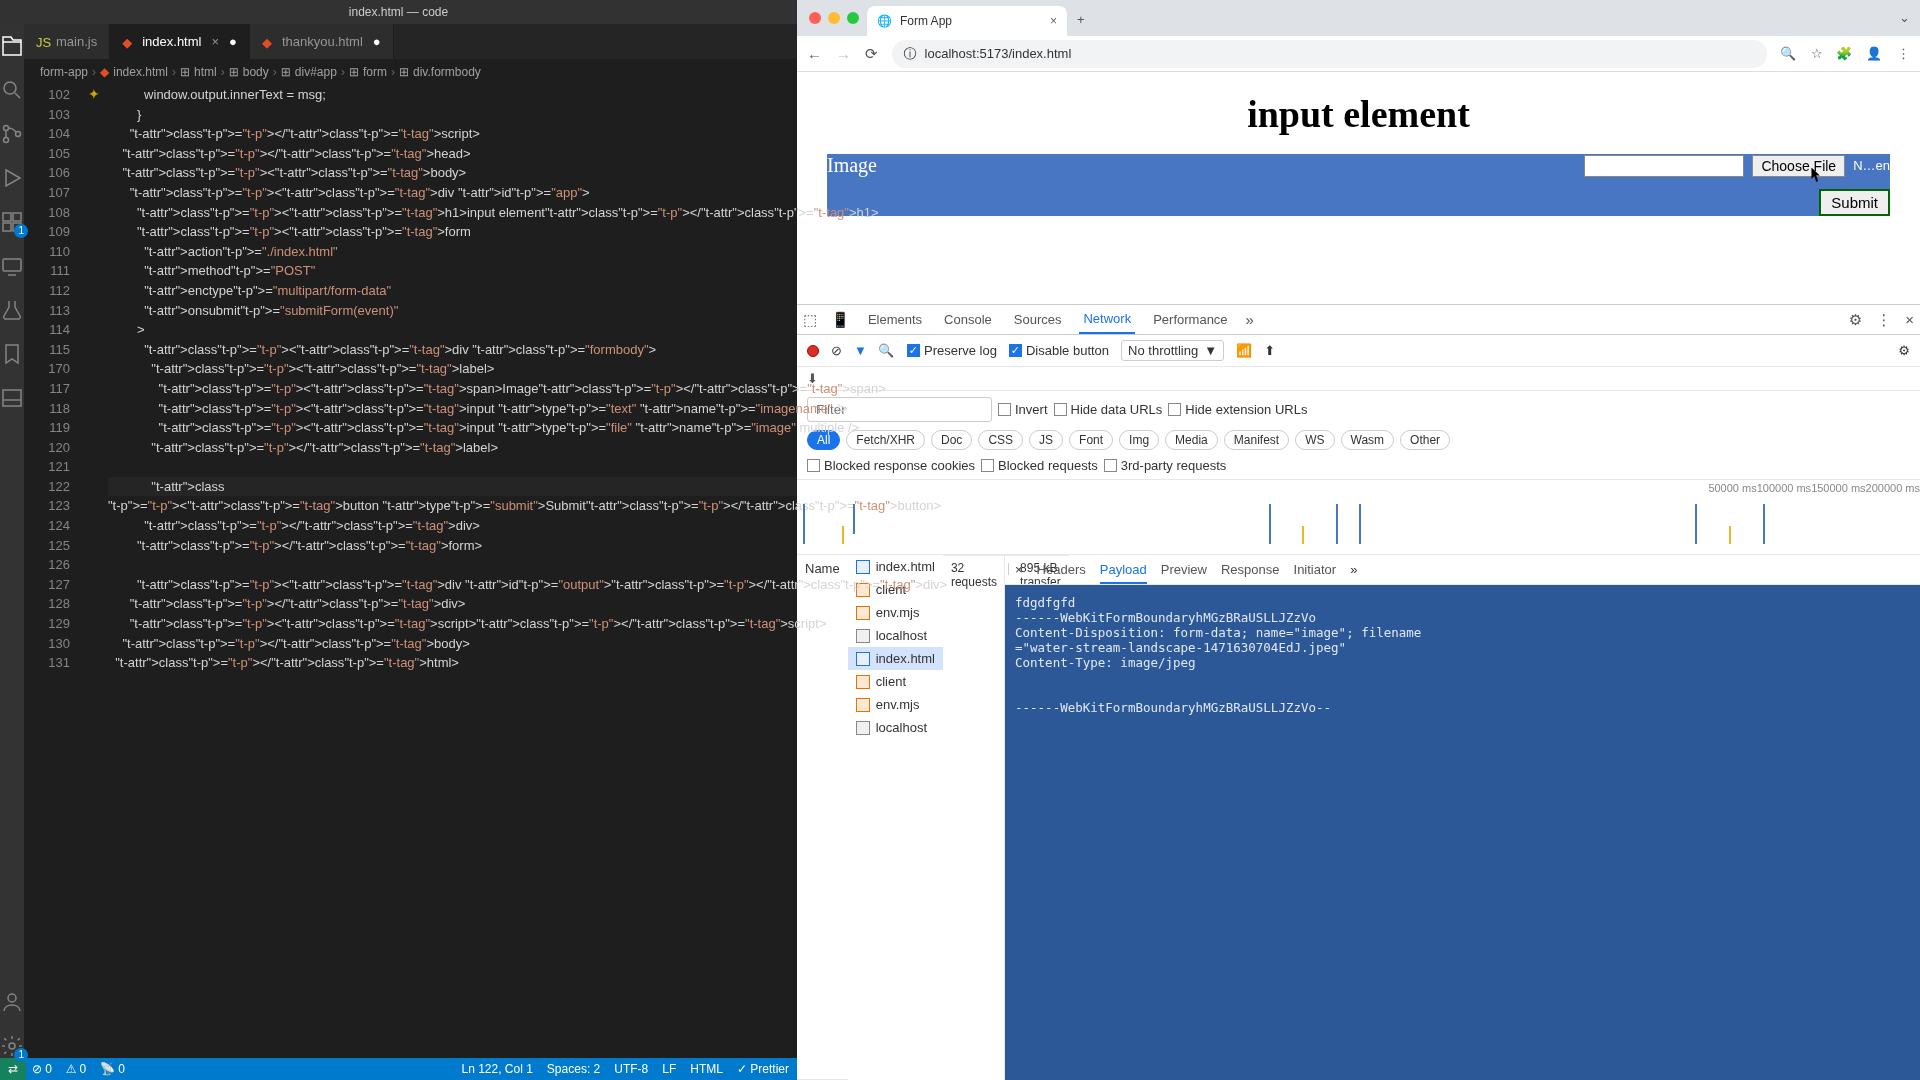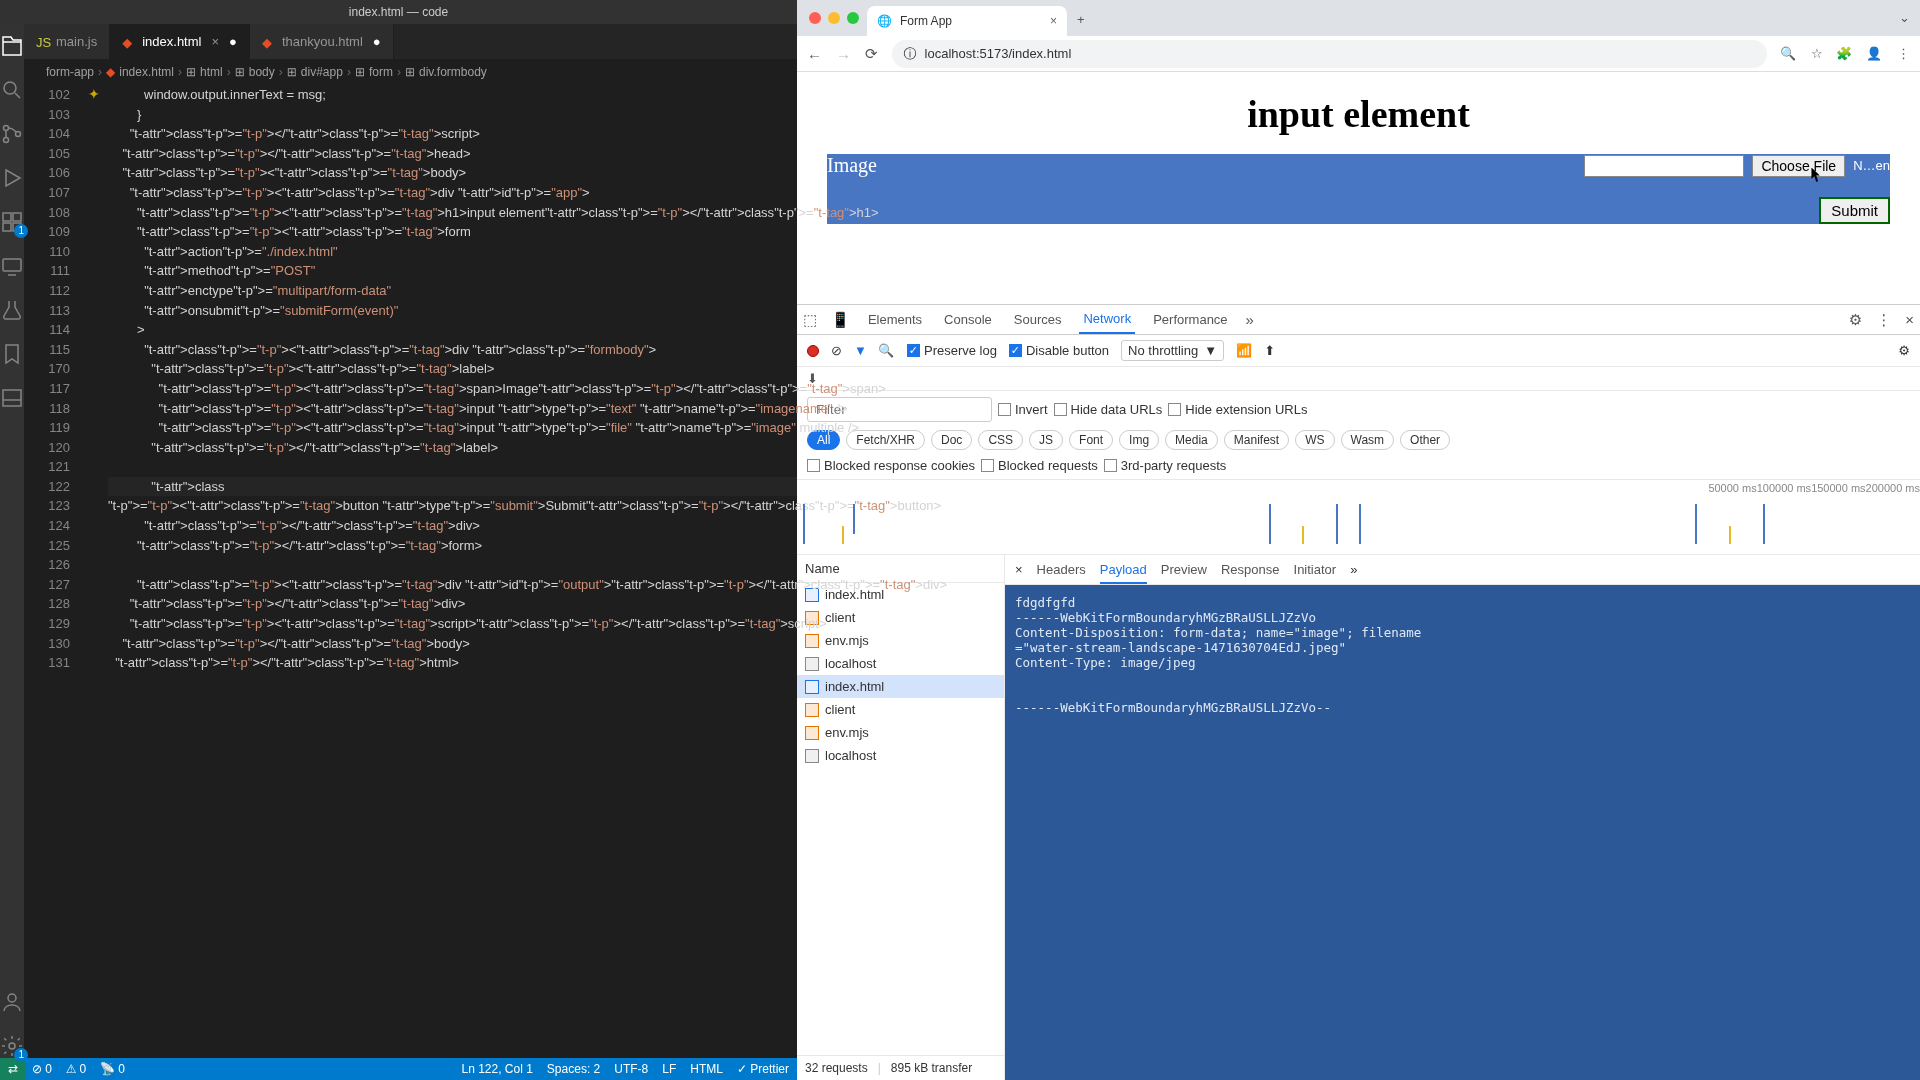--- a/index.html
+++ b/index.html
@@ -15,21 +15,21 @@
 .activity .spacer{flex:1}
 .badge{position:absolute;bottom:-4px;right:-4px;background:#007acc;color:#fff;border-radius:8px;font-size:10px;padding:0 4px;line-height:14px}
 .editor{flex:1;display:flex;flex-direction:column}
 .tabs{height:35px;background:#252526;display:flex;align-items:center}
 .tab{height:35px;padding:0 12px;display:flex;align-items:center;gap:6px;font-size:13px;color:#969696;background:#2d2d2d;border-right:1px solid #1e1e1e}
 .tab.active{background:#1e1e1e;color:#fff}
 .tab.dirty::after{content:"●";color:#fff;margin-left:4px}
 .tab .x{margin-left:4px;color:#969696}
 .tab-actions{margin-left:auto;display:flex;gap:14px;padding-right:12px;color:#ccc}
 .fileicon{width:14px;height:14px;display:inline-block}
-.breadcrumb{height:26px;background:#1e1e1e;display:flex;align-items:center;padding-left:22px;font-size:12px;color:#a0a0a0;gap:4px}
+.breadcrumb{height:26px;background:#1e1e1e;display:flex;align-items:center;padding-left:16px;font-size:12px;color:#a0a0a0;gap:4px}
 .breadcrumb .chev{color:#666}
 .code{flex:1;display:flex;font-family:Menlo,Consolas,monospace;font-size:13px;line-height:19.6px;overflow:hidden}
 .gutter{background:#1e1e1e;color:#858585;text-align:right;padding:0 18px 0 6px;user-select:none;width:64px}
 .glyph{width:20px;position:relative}
 .glyph .spark{position:absolute;color:#cca700;font-size:14px;top:0}
 .codetxt{flex:1;white-space:pre;color:#d4d4d4;position:relative}.t-str{color:#ce9178}
 .cur-line{background:rgba(255,255,255,0.03);display:block}
 .statusbar{height:22px;background:#007acc;color:#fff;display:flex;align-items:center;font-size:12px;padding:0 8px;gap:14px}
 .statusbar .r{margin-left:auto;display:flex;gap:14px;align-items:center}
 .sbicon{display:inline-flex;align-items:center;gap:3px}
@@ -46,21 +46,21 @@
 .omnibox{flex:1;background:#f1f3f4;border-radius:16px;height:28px;display:flex;align-items:center;padding:0 12px;font-size:13px;color:#333;gap:8px}
 .browser-icons{display:flex;gap:14px;color:#555}
 .page{background:#fff;padding:20px 30px;height:232px}
 .page h1{font-family:"Times New Roman",serif;font-weight:700;font-size:38px;color:#000;text-align:center;margin-bottom:18px}
 .formbox{background:#4876c2;color:#fff}
 .formrow{display:flex;align-items:center;gap:8px}
 .formrow .lbl{font-size:20px;font-family:"Times New Roman",serif;flex:0 0 auto}
 .txtfield{width:160px;height:22px;background:#fff;border:1px solid #888}
 .filebtn{background:#efefef;color:#000;border:1px solid #888;padding:2px 8px;font-size:14px;font-family:Arial}
 .filetxt{font-size:13px}
-.submitrow{text-align:right;margin-top:20px}
+.submitrow{text-align:right;margin-top:12px}
 .submitbtn{background:#efefef;border:2px solid #006600;padding:3px 10px;font-size:15px;font-family:Arial;color:#000}
 .cursor-ptr{position:relative}
 .cursor-ptr::after{content:"";position:absolute;left:58px;top:12px;width:12px;height:16px;background:#000;clip-path:polygon(0 0,0 70%,25% 55%,40% 90%,55% 84%,40% 50%,70% 50%)}
 
 .devtools{flex:1;display:flex;flex-direction:column;background:#fff;border-top:1px solid #ccc;color:#333}
 .dtabs{height:30px;display:flex;align-items:center;border-bottom:1px solid #ccc;padding:0 6px;gap:14px;font-size:13px}
 .dtabs .dt{padding:6px 4px;color:#555}
 .dtabs .dt.active{color:#1a73e8;border-bottom:2px solid #1a73e8}
 .dtabs .dico{color:#555;font-size:15px}
 .dtabs .spacer{flex:1}
@@ -74,21 +74,21 @@
 .filterinput{border:1px solid #ccc;border-radius:3px;padding:4px 8px;width:185px;color:#a21caf;background:#fff}
 .chip-row{display:flex;gap:6px;flex-wrap:wrap;align-items:center}
 .chip{border:1px solid #ccc;border-radius:10px;padding:2px 9px;font-size:12px;background:#fff}
 .chip.active{background:#1a73e8;color:#fff;border-color:#1a73e8}
 .timeline{height:75px;border-bottom:1px solid #e8e8e8;position:relative;font-size:11px;color:#888}
 .tl-marks{display:flex;justify-content:flex-end;padding-top:2px}
 .tl-body{position:absolute;top:16px;left:0;right:0;bottom:0}
 .bar{position:absolute;width:2px;background:#4876c2;top:8px;height:40px}
 .barY{background:#e8b923}
 .netsplit{flex:1;display:flex;overflow:hidden}
-.reqlist{width:208px;border-right:1px solid #e8e8e8;display:flex;flex-direction:column}
+.reqlist{width:208px;border-right:1px solid #e8e8e8;display:flex;}
 .reqlist .hdr{padding:6px 8px;border-bottom:1px solid #e8e8e8;font-weight:500}
 .reqlist .row{padding:4px 8px;display:flex;align-items:center;gap:6px;font-size:13px}
 .reqlist .row.sel{background:#d4e3fc}
 .reqlist .ftr{border-top:1px solid #e8e8e8;padding:5px 8px;font-size:12px;display:flex;gap:10px}
 .ricon{width:14px;height:14px;display:inline-block;border:1px solid}
 .ricon.doc{border-color:#1a73e8;background:#e8f0fe}
 .ricon.js{border-color:#e37400;background:#fce8d4}
 .ricon.ws{border-color:#888;background:#f0f0f0}
 .detail{flex:1;display:flex;flex-direction:column}
 .dtabs2{display:flex;align-items:center;gap:14px;padding:0 10px;height:30px;border-bottom:1px solid #e8e8e8;font-size:13px}

